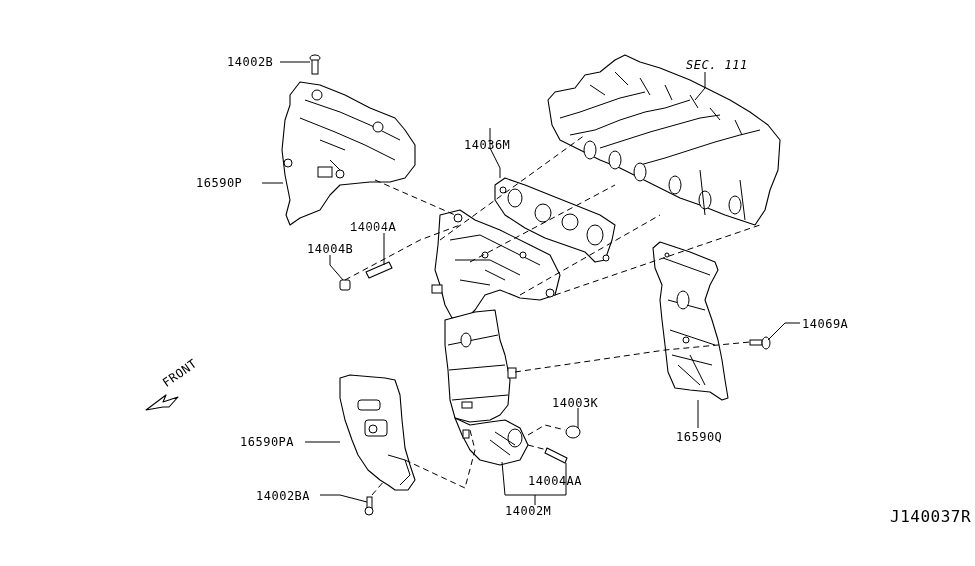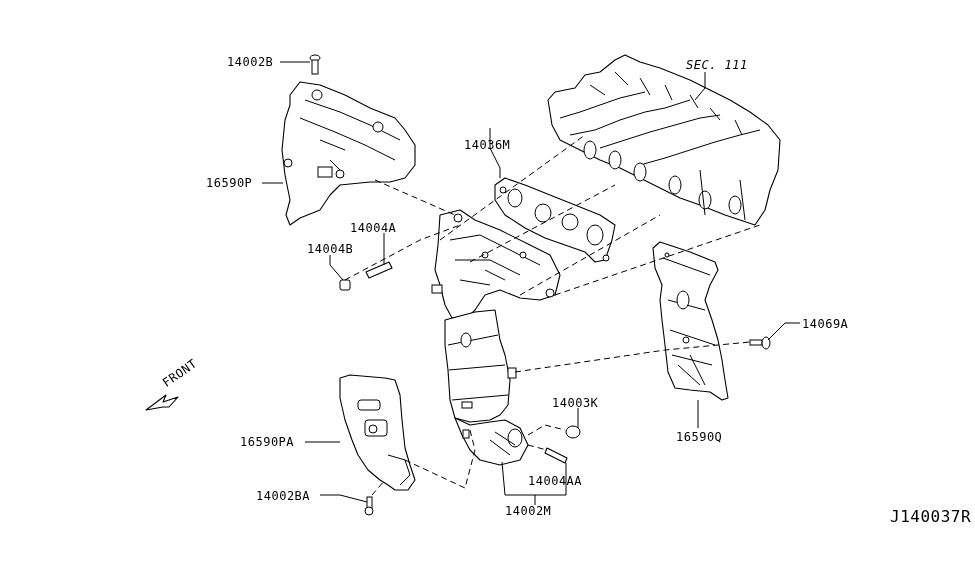--- a/index.html
+++ b/index.html
@@ -144,22 +144,22 @@
     </g>
 
     <g>
       <path class="part" d="M146,410 L166,395 L163,402 L178,397 L169,407 L163,407 Z"></path>
     </g>
   </svg>
 
   <span class="lbl" style="left:227px;top:55px;">14002B</span>
   <span class="lbl" style="left:686px;top:58px;font-style:italic;">SEC. 111</span>
   <span class="lbl" style="left:464px;top:114px;margin-top:24px;">14036M</span>
-  <span class="lbl" style="left:206px;top:176px;">16590P</span>
-  <span class="lbl" style="left:350px;top:221px;">14004A</span>
+  <span class="lbl" style="left:196px;top:176px;">16590P</span>
+  <span class="lbl" style="left:350px;top:221px;font-family:Liberation Mono, monospace;">14004A</span>
   <span class="lbl" style="left:307px;top:242px;">14004B</span>
   <span class="lbl" style="left:802px;top:317px;">14069A</span>
   <span class="lbl" style="left:168px;top:376px;transform:rotate(-35deg);transform-origin:left bottom;">FRONT</span>
   <span class="lbl" style="left:552px;top:396px;">14003K</span>
   <span class="lbl" style="left:676px;top:430px;">16590Q</span>
   <span class="lbl" style="left:240px;top:435px;">16590PA</span>
   <span class="lbl" style="left:528px;top:474px;">14004AA</span>
   <span class="lbl" style="left:256px;top:489px;">14002BA</span>
   <span class="lbl" style="left:505px;top:504px;">14002M</span>
   <span class="lbl" style="left:890px;top:510px;font-size:16px;">J140037R</span>

